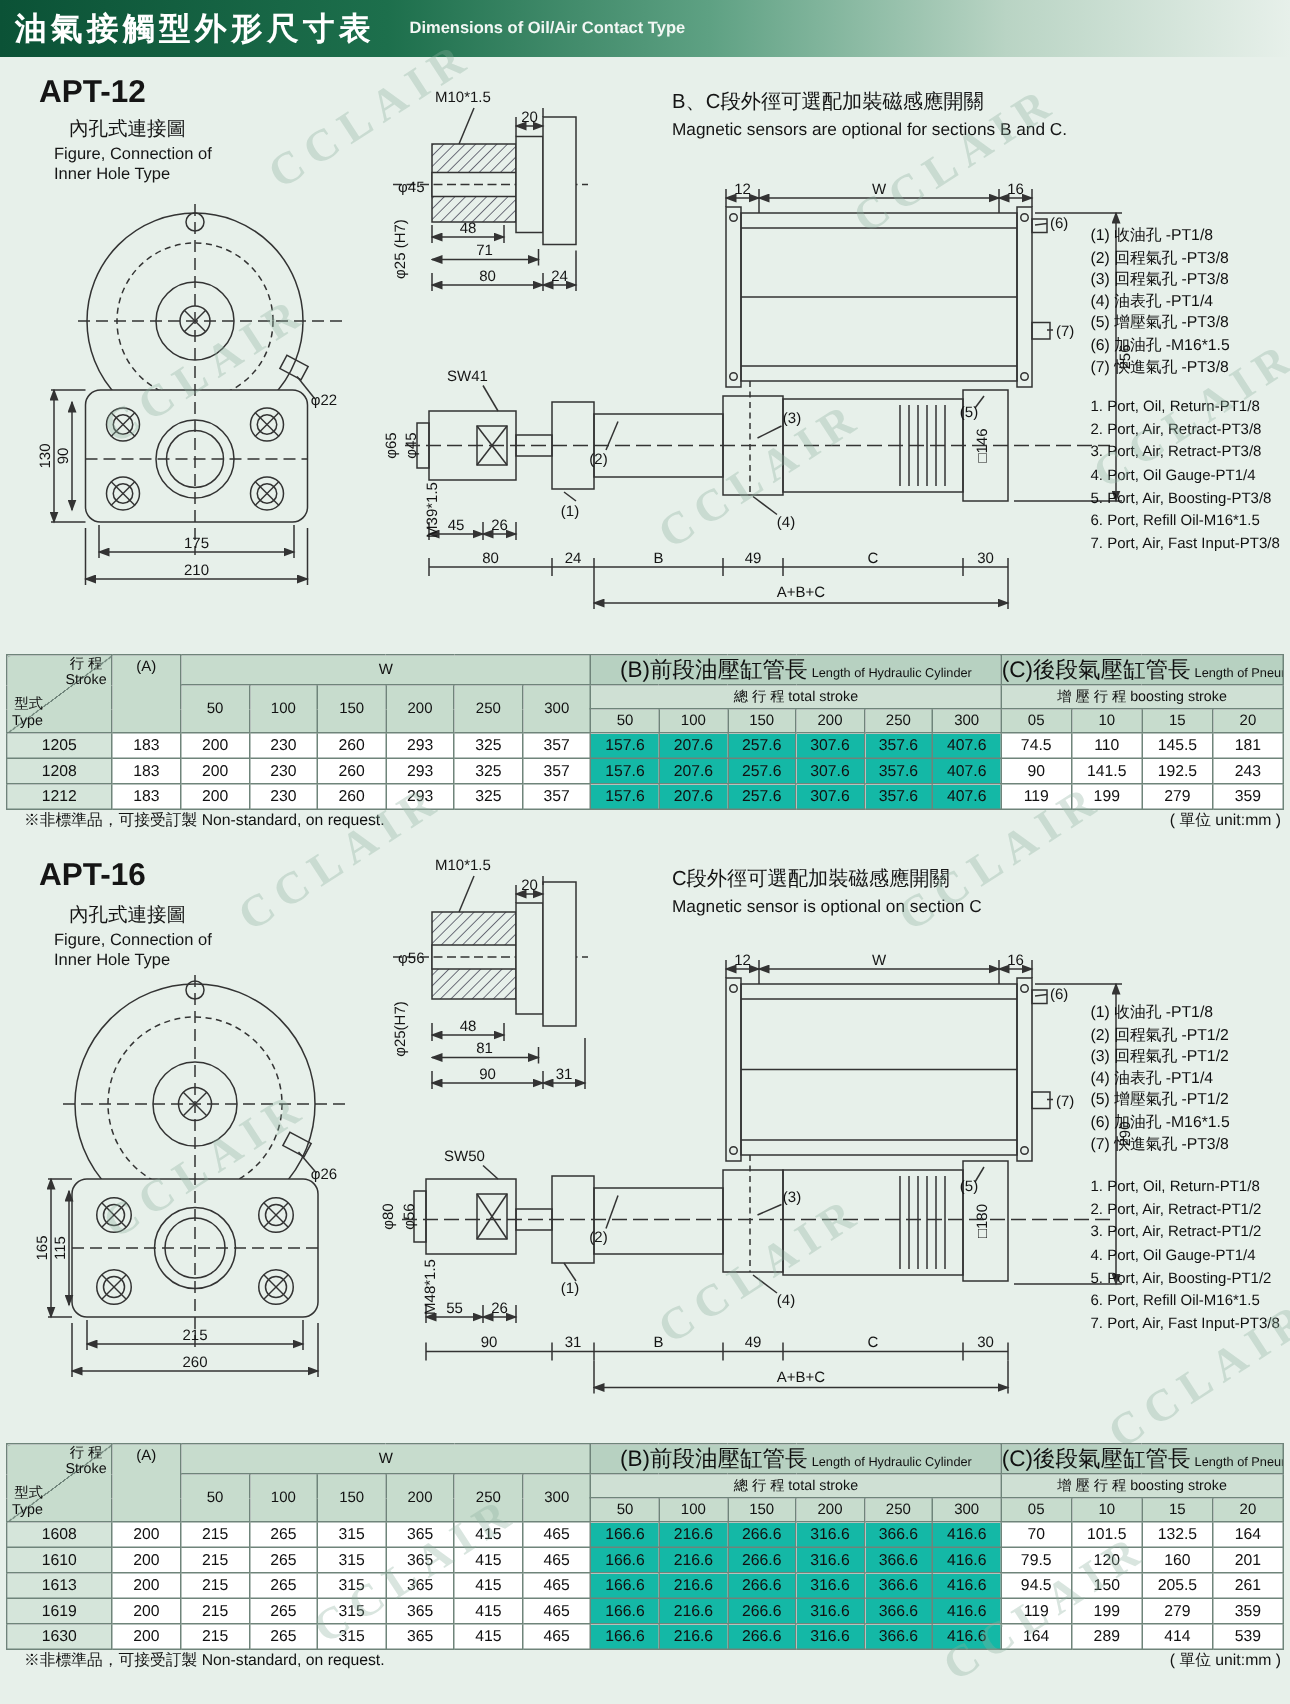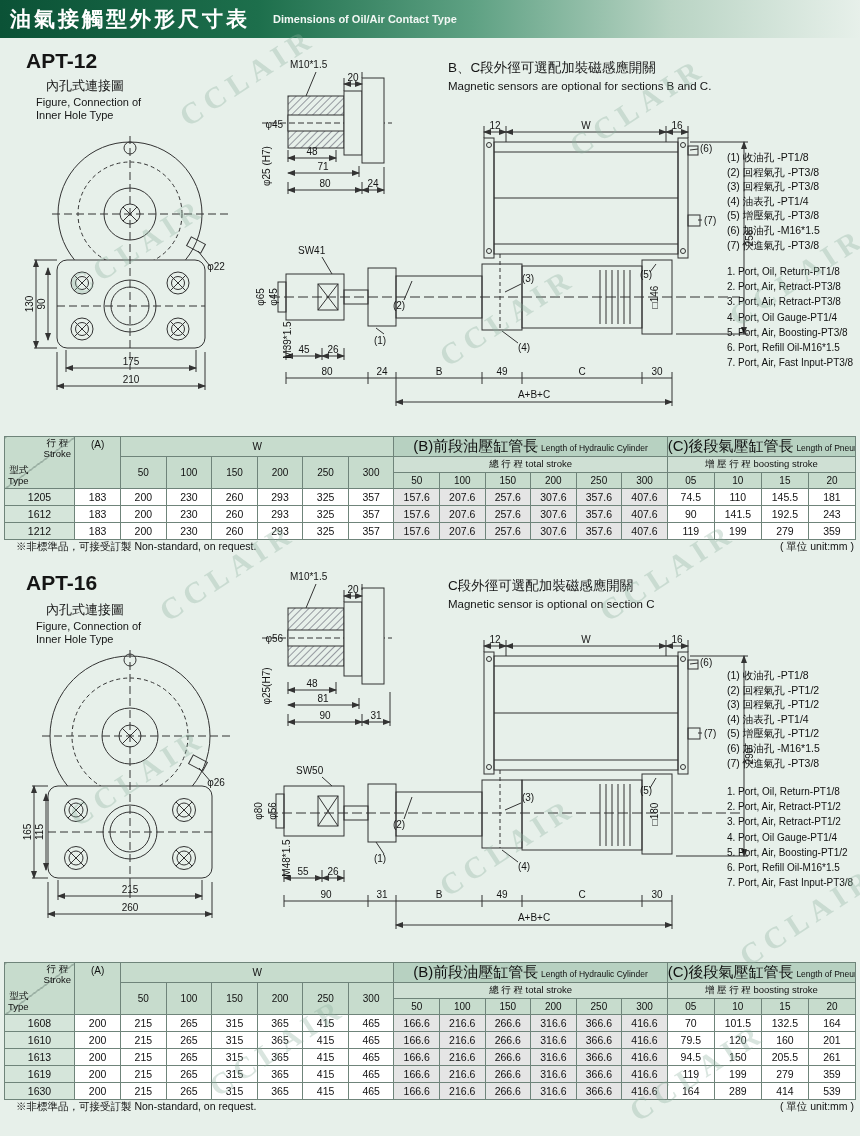--- a/index.html
+++ b/index.html
@@ -19,21 +19,21 @@
   table.dim-table{width:100%;border-collapse:collapse;table-layout:fixed;background:#fff}
   .dim-table th,.dim-table td{border:1px solid #6f847a;text-align:center;vertical-align:middle;
       overflow:hidden;white-space:nowrap}
   .dim-table th{background:#c7dccd;font-weight:normal;font-size:10px;height:16px;padding:0}
   .dim-table td{font-size:10.5px;height:17px;padding:0 1px;background:#fff}
   th.bch{background:#b7d1c1}
   .bch .bzh{font-size:15px}
   .bch .ben{font-size:8.5px}
   th.sub{background:#cfe0d4;font-size:9.5px}
   td.mc{background:#d5e5da}
-  td.bz{background:#e5e5e5}
+  td.bz{background:#14b8a6}
   th.ha{vertical-align:top;padding-top:2px}
   th.diag{position:relative;
     background:linear-gradient(to bottom right,#c7dccd 49.5%,#6f847a 49.5%,#6f847a 50.5%,#c7dccd 50.5%);
     font-size:9.5px}
   .dg-stroke{position:absolute;top:1px;right:3px;text-align:center;line-height:1.15}
   .dg-type{position:absolute;bottom:1px;left:3px;text-align:right;line-height:1.15}
   .footrow{position:absolute;left:16px;right:6px;display:flex;justify-content:space-between;
       font-size:10.5px;z-index:1}
   .ports{position:absolute;left:727px;width:133px}
   .ports.zh .pline{font-size:10.5px;line-height:14.6px;white-space:nowrap}
@@ -337,21 +337,21 @@
           <td class="bz">257.6</td>
           <td class="bz">307.6</td>
           <td class="bz">357.6</td>
           <td class="bz">407.6</td>
           <td class="cz">74.5</td>
           <td class="cz">110</td>
           <td class="cz">145.5</td>
           <td class="cz">181</td>
         </tr>
         <tr>
-          <td class="mc">1612</td>
+          <td class="mc">1208</td>
           <td>183</td>
           <td>200</td>
           <td>230</td>
           <td>260</td>
           <td>293</td>
           <td>325</td>
           <td>357</td>
           <td class="bz">157.6</td>
           <td class="bz">207.6</td>
           <td class="bz">257.6</td>

